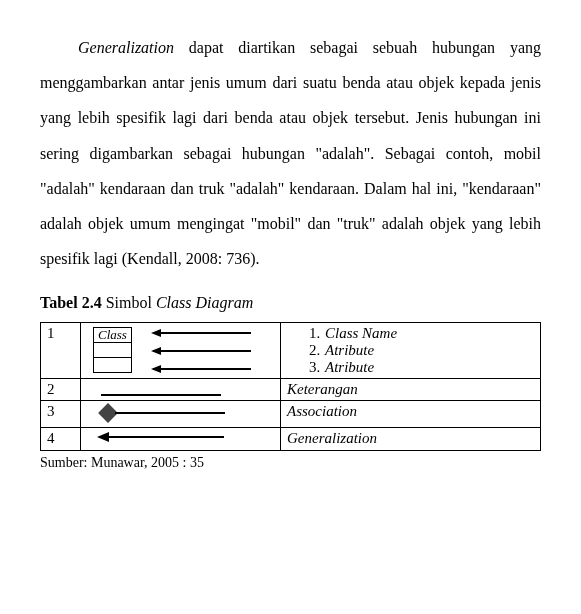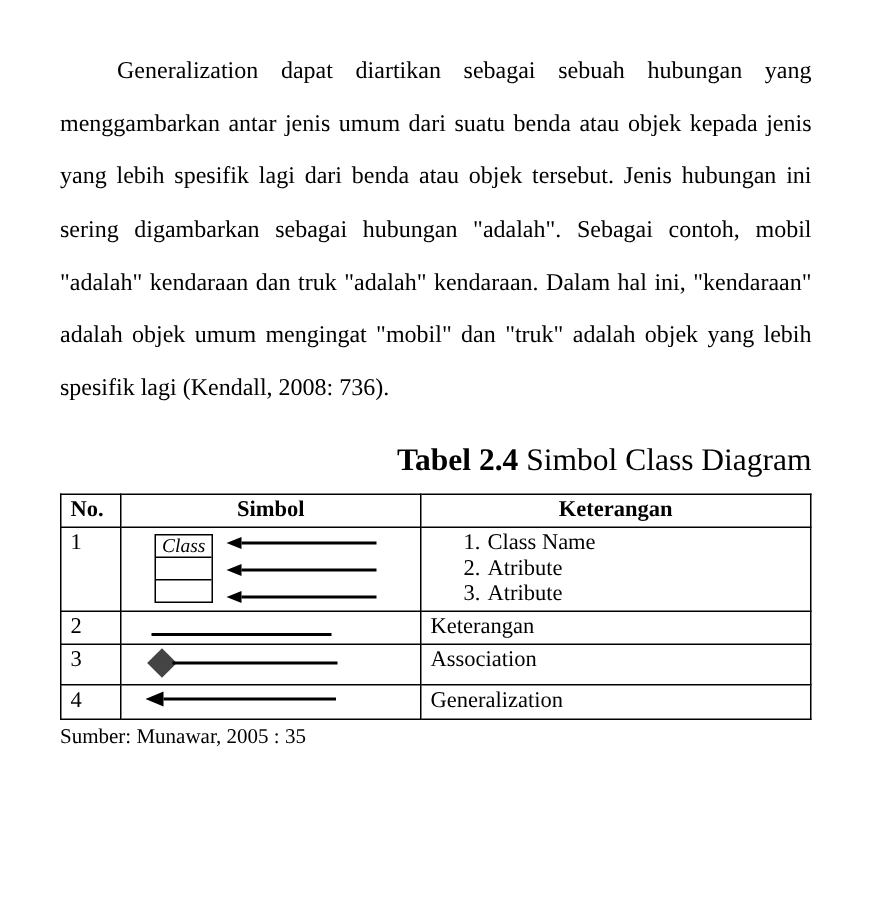--- a/index.html
+++ b/index.html
@@ -20,25 +20,26 @@
     .paragraph {
       text-align: justify;
       line-height: 2.2;
       margin-bottom: 18px;
     }
     .paragraph .indent {
       display: inline-block;
       width: 38px;
     }
     .italic {
+      font-style: italic;
     }
     .table-title {
-      text-align: right;
+      text-align: left;
       margin-bottom: 10px;
-      font-size: 21px;
+      font-size: 16px;
     }
     .table-title .bold {
       font-weight: bold;
     }
     table {
       border-collapse: collapse;
       width: 100%;
       margin: 0 auto;
     }
     th, td {
@@ -62,21 +63,21 @@
       width: auto;
     }
     .symbol-cell {
       position: relative;
       height: 50px;
     }
     .class-box {
       display: inline-block;
       border: 1px solid #000;
       position: absolute;
-      left: 16px;
+      left: 6px;
       top: 2px;
     }
     .class-box .cb-row {
       border-bottom: 1px solid #000;
       padding: 0 4px;
       font-size: 13px;
       font-style: italic;
       min-height: 14px;
       line-height: 14px;
     }
@@ -167,25 +168,20 @@
 <div class="paragraph">
   <span class="indent"></span><span class="italic">Generalization</span><span> dapat diartikan sebagai sebuah hubungan yang menggambarkan antar jenis umum dari suatu benda atau objek kepada jenis yang lebih spesifik lagi dari benda atau objek tersebut. Jenis hubungan ini sering digambarkan sebagai hubungan "adalah". Sebagai contoh, mobil "adalah" kendaraan dan truk "adalah" kendaraan. Dalam hal ini, "kendaraan" adalah objek umum mengingat "mobil" dan "truk" adalah objek yang lebih spesifik lagi (Kendall, 2008: 736).</span>
 </div>
 
 <div class="table-title">
   <span class="bold">Tabel 2.4</span><span> Simbol </span><span class="italic">Class Diagram</span>
 </div>
 
 <table>
   <tbody>
-      <tr>
-    <th class="col-no">No.</th>
-    <th class="col-simbol">Simbol</th>
-    <th class="col-keterangan">Keterangan</th>
-  </tr>
 
   <tr>
     <td class="col-no">1</td>
     <td class="col-simbol">
       <div class="symbol-cell">
         <div class="class-box">
           <div class="cb-row">Class</div>
           <div class="cb-row">&nbsp;</div>
           <div class="cb-row">&nbsp;</div>
         </div>

